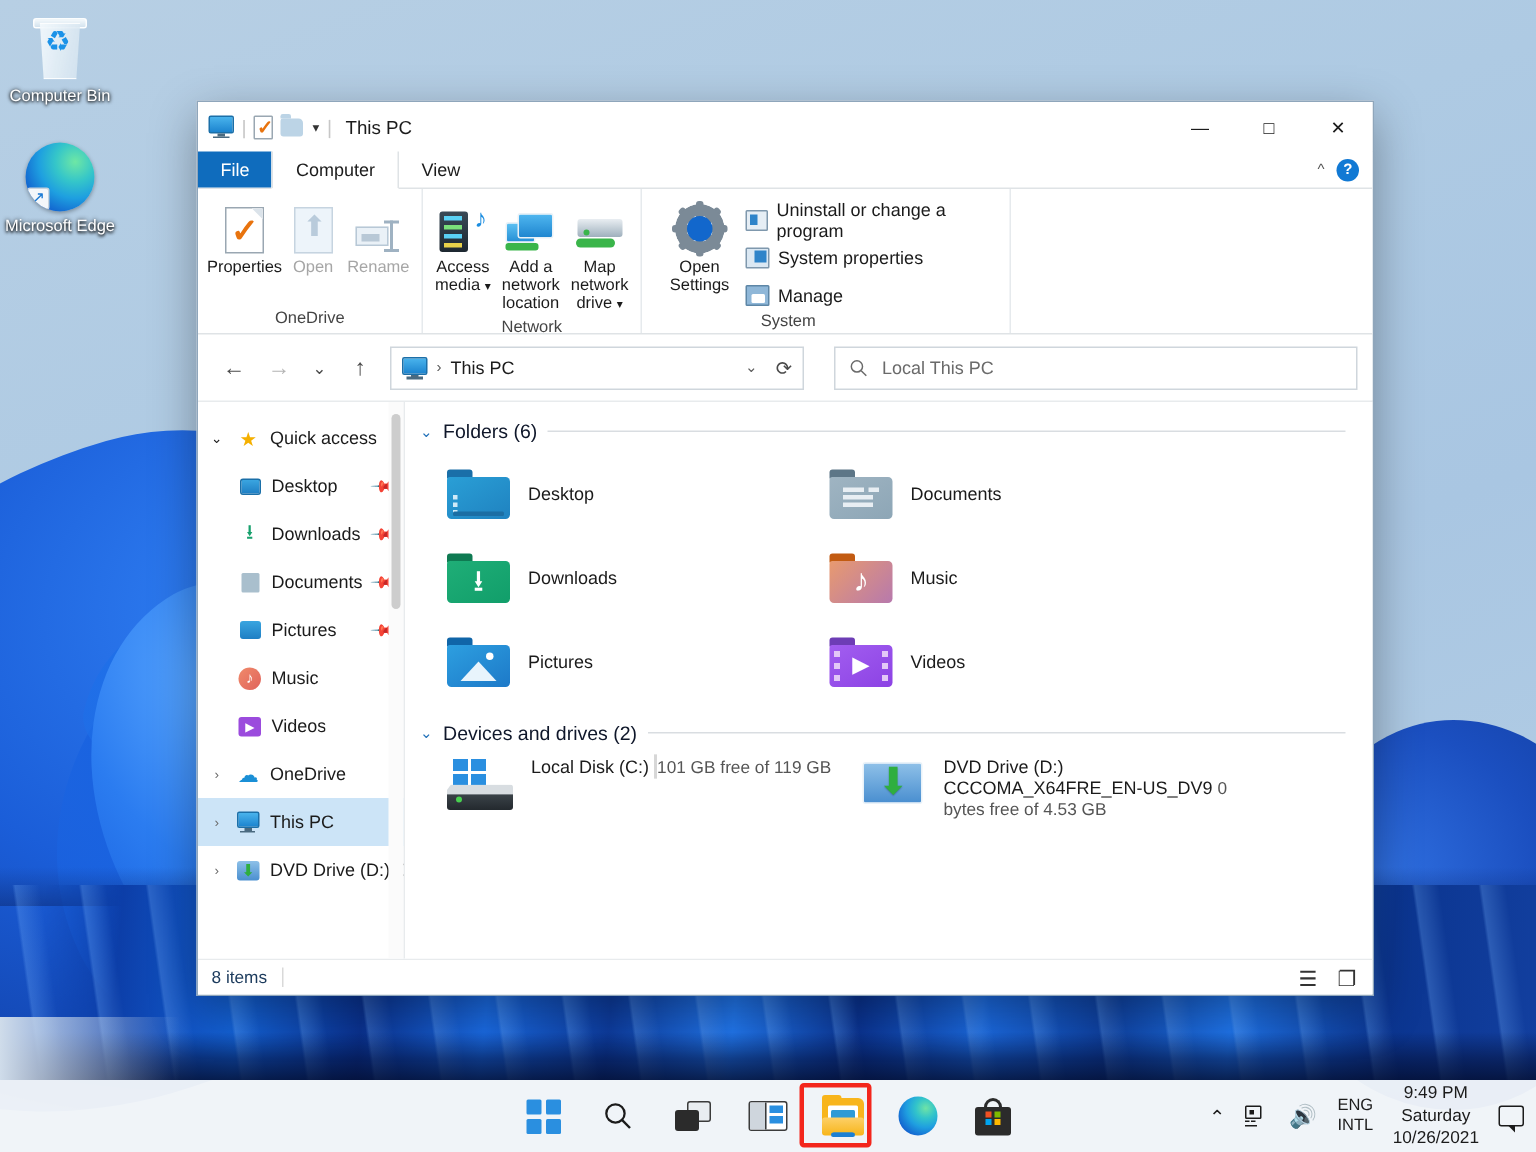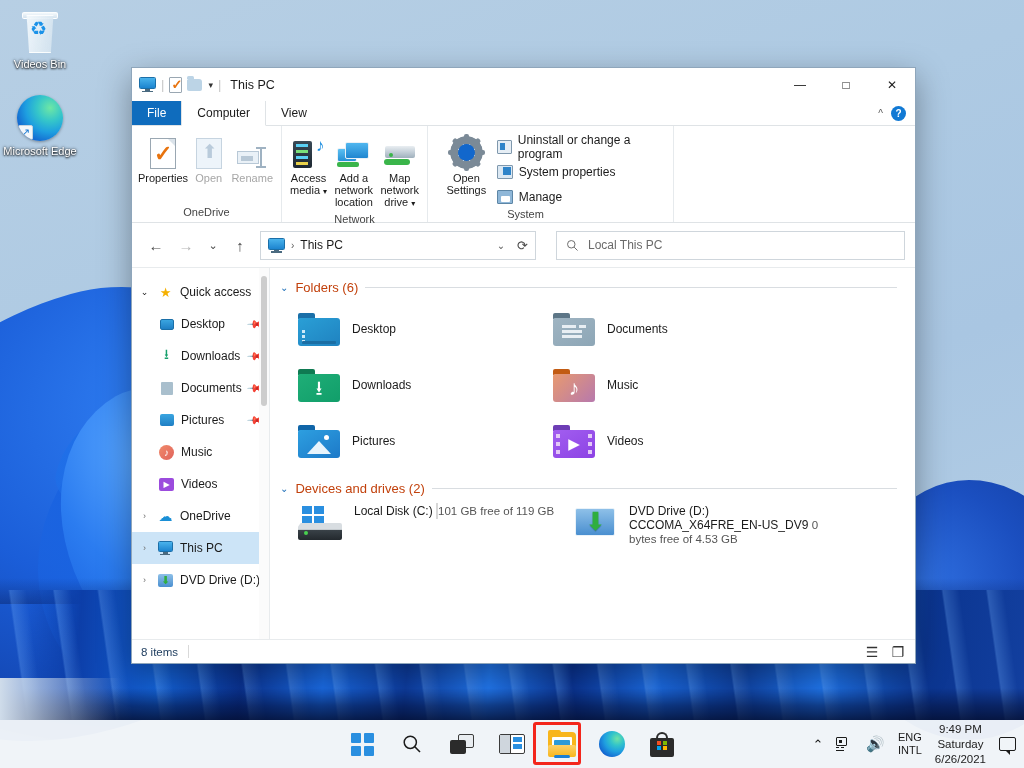--- a/index.html
+++ b/index.html
@@ -300,21 +300,21 @@
   .np-item.indent { padding-left: 26px; }
   .np-pin { margin-left:auto; margin-right:6px; color:#8b8b8b; font-size:11px; transform: rotate(45deg); }
   .np-scroll {
     position:absolute; right:0; top:0; width:10px; height:100%; background:#fbfbfb;
   }
   .np-scroll .thumb { position:absolute; left:2px; top:8px; width:6px; height:130px; background:#cdcdcd; border-radius:3px; }
 
   .content { flex:1; background:#fff; position:relative; overflow:hidden; padding: 10px 0 0 10px; }
   .grouphdr { display:flex; align-items:center; gap:7px; padding-right: 18px; margin: 2px 0 6px; }
   .grouphdr .gchev { color:#1e6fb8; font-size:10px; }
-  .grouphdr .gname { color:#c2410c; font-size:13px; }
+  .grouphdr .gname { color:#0f172a; font-size:13px; }
   .grouphdr .gline { flex:1; height:1px; background:#d9dde1; }
   .tiles { display:flex; flex-wrap:wrap; }
   .tile { width: 255px; height: 56px; display:flex; align-items:center; gap:12px; padding-left: 18px; }
   .tile .tl-ic { width:42px; flex:none; display:flex; align-items:center; justify-content:center; }
   .tile .tl-name { font-size:12px; color:#1b1b1b; }
 
   
   .fld { width:42px; height:33px; position:relative; }
   .fld .tab { position:absolute; left:0; top:0; width:17px; height:6px; border-radius:2px 2px 0 0; padding:0;}
   .fld .front { position:absolute; left:0; top:5px; width:42px; height:28px; border-radius:2px 3px 3px 3px; }
@@ -463,21 +463,21 @@
   <div class="bottom-band2"></div>
   <div class="bottom-dark"></div>
   <div class="bottom-left-light"></div>
 
   <div class="desk-icon" style="left:1px; top:10px;">
     <div class="rbin">
       <div class="lid"></div>
         <div class="body"></div>
         <div class="tri">♻</div>
     </div>
-    <span>Videos Bin</span>
+    <span>Computer Bin</span>
   </div>
 
   <div class="desk-icon" style="left:1px; top:95px;">
     <div class="edge-logo">
       <div class="crescent"></div>
       <div class="edge-shortcut">↗</div>
     </div>
     <span>Microsoft Edge</span>
   </div>
 
@@ -920,20 +920,20 @@
           <span class="lines"></span>
         </span>
       <span class="tray-ic" style="font-size:15px;">🔊</span>
       <span class="lang">
         <span style="display:block">ENG</span>
         <span style="display:block">INTL</span>
       </span>
       <span class="clock">
         <span style="display:block">9:49 PM</span>
         <span style="display:block">Saturday</span>
-        <span style="display:block">6/26/2021</span>
+        <span style="display:block">10/26/2021</span>
       </span>
       <span class="tray-notif"></span>
     </div>
 
   </div>
 
 </div>
 
 </body></html>

